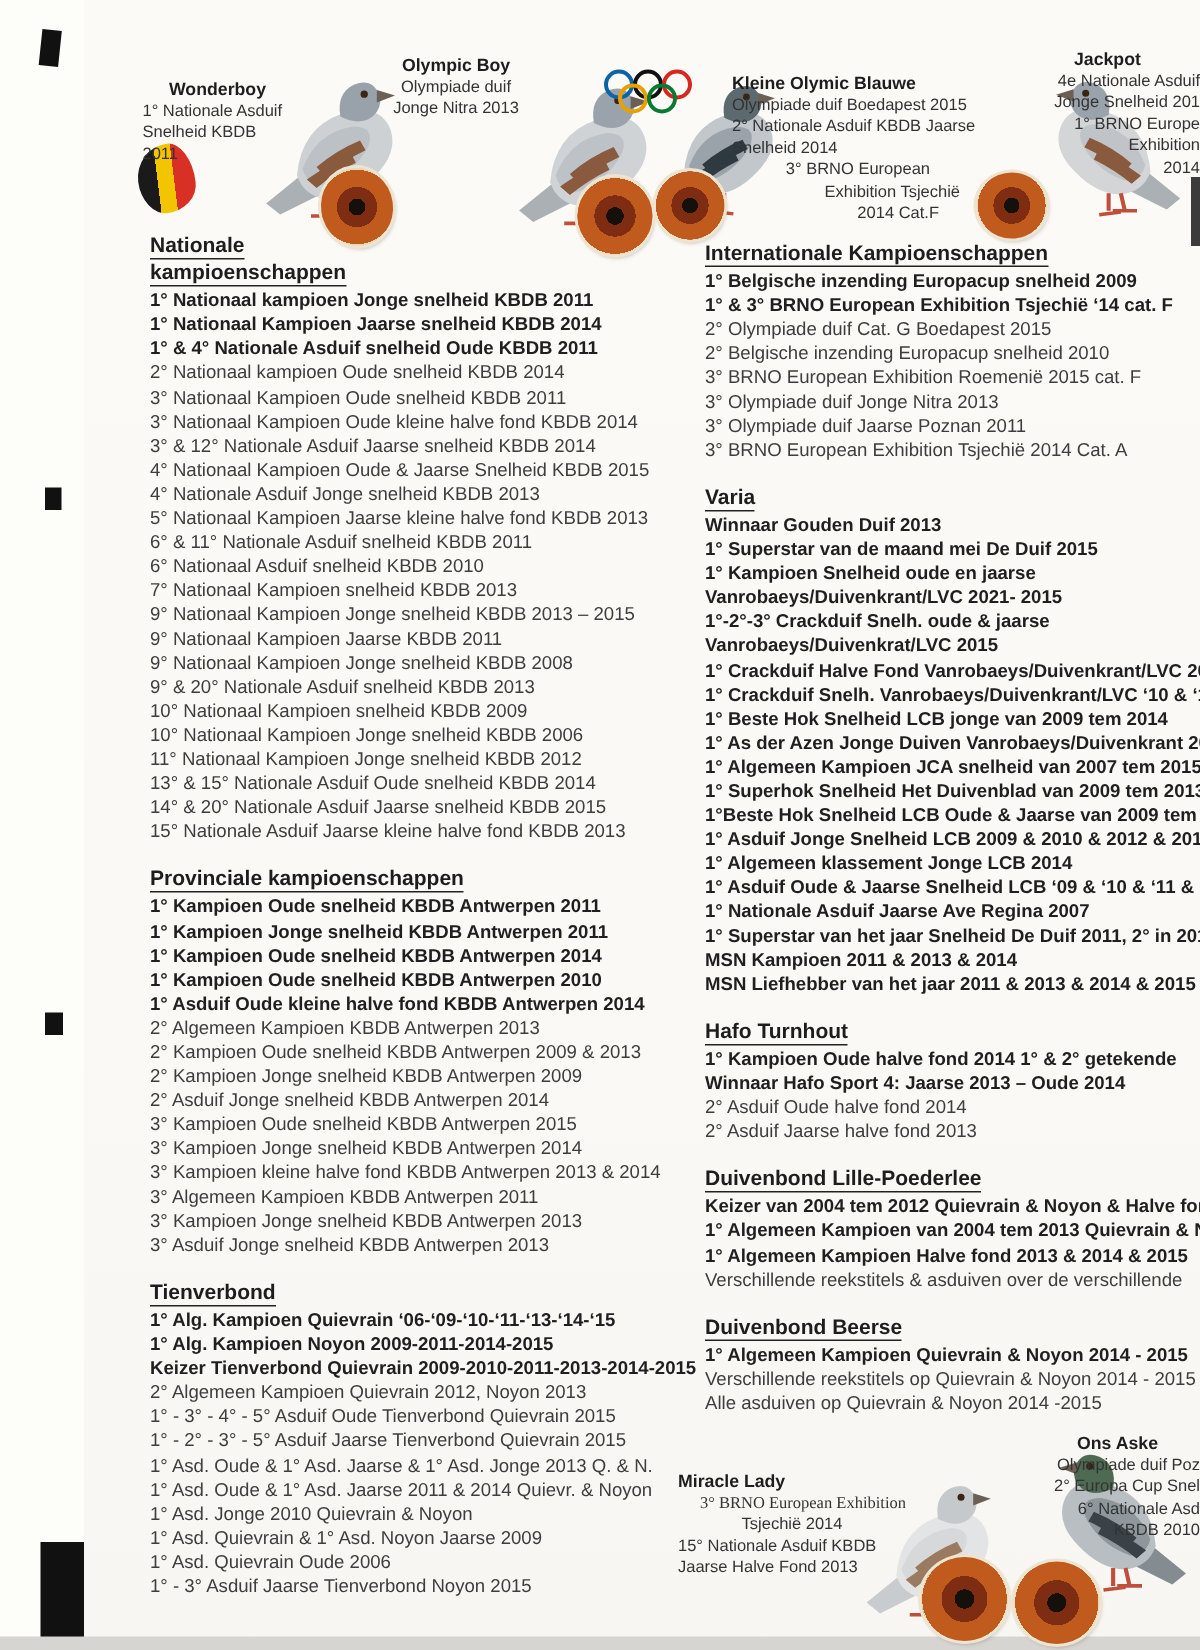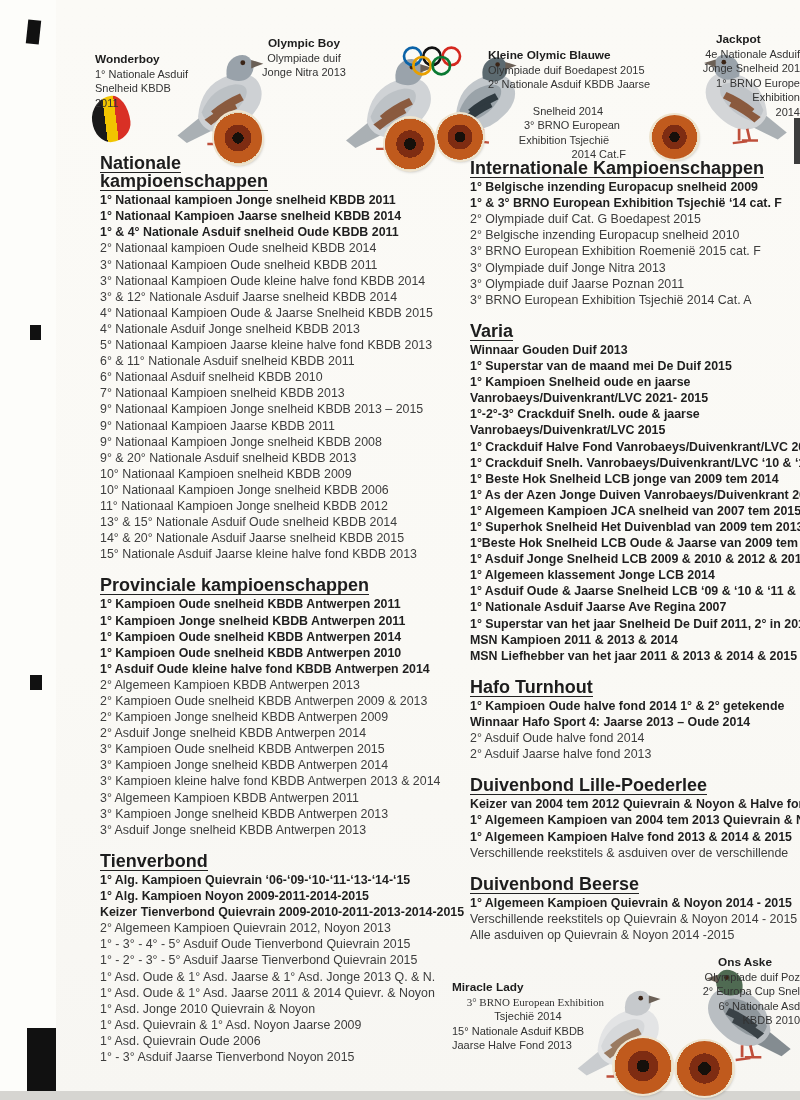--- a/index.html
+++ b/index.html
@@ -17,34 +17,34 @@
   .a3{left:30px;top:675px;width:12px;height:15px;}
   .a4{left:27px;top:1028px;width:29px;height:72px;}
   .a5{left:794px;top:118px;width:6px;height:46px;background:#3c3c3c;}
   .bottom-strip{position:absolute;left:0;top:1091px;width:800px;height:9px;background:#d6d5d1;}
   .left-margin{position:absolute;left:0;top:0;width:56px;height:1100px;background:#fdfdfa;}
   
   .col{position:absolute;font-size:12.4px;line-height:16.1px;}
   .col-left{left:100px;top:155px;width:380px;}
   .col-right{left:470px;top:160px;width:330px;}
   .section{margin-bottom:15px;}
-  .sec-title{font-weight:bold;font-size:18px;line-height:16.6px;color:#1d1d1d;margin-bottom:1px;}
+  .sec-title{font-weight:bold;font-size:14px;line-height:16.6px;color:#1d1d1d;margin-bottom:1px;}
   .sec-title-line{width:max-content;border-bottom:1.6px solid #222;padding-bottom:0.5px;}
   .row{white-space:nowrap;color:#3d3d3d;}
   .row.b{font-weight:bold;color:#1f1f1f;}
   
   .cap{position:absolute;font-size:11px;line-height:14.5px;color:#333;}
   .cap-name{font-weight:bold;font-size:11.8px;color:#1d1d1d;}
   .cap-wonderboy{left:95px;top:52px;width:100px;}
-  .cap-wonderboy .cap-name{}
+  .cap-wonderboy .cap-name{text-align:center;}
   .cap-olympicboy{left:250px;top:36px;width:108px;text-align:center;}
   .cap-kleine{left:488px;top:48px;width:160px;}
-  .cap-kleine .cap-line:nth-child(3){text-align:center;margin-top:12px;}
+  .cap-kleine .cap-line:nth-child(3){text-align:left;}
   .cap-kleine .cap-line:nth-child(4){text-align:right;padding-right:28px;}
-  .cap-kleine .cap-line:nth-child(5){text-align:center;padding-right:8px;}
+  .cap-kleine .cap-line:nth-child(5){text-align:right;padding-right:8px;}
   .cap-kleine .cap-line:nth-child(6){text-align:right;padding-right:22px;}
   .cap-jackpot{left:702px;top:32px;width:98px;}
   .cap-jackpot .cap-lines{text-align:right;}
   .cap-jackpot .cap-name{padding-left:14px;}
   .cap-miracle{left:452px;top:980px;width:152px;}
   .cap-miracle .cap-line:nth-child(1){text-align:right;font-family:Liberation Serif, serif;}
   .cap-miracle .cap-line:nth-child(2){text-align:center;}
   .cap-onsaske{left:700px;top:955px;width:100px;}
   .cap-onsaske .cap-lines{text-align:right;}
   .cap-onsaske .cap-name{padding-left:18px;}

